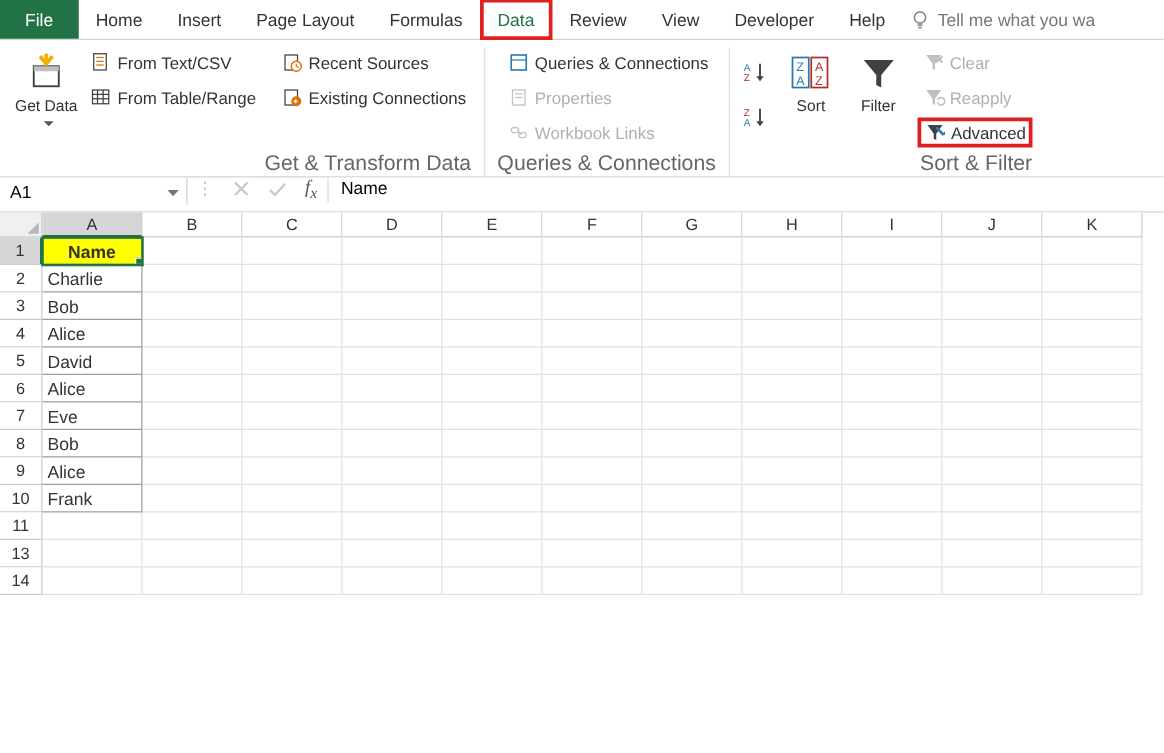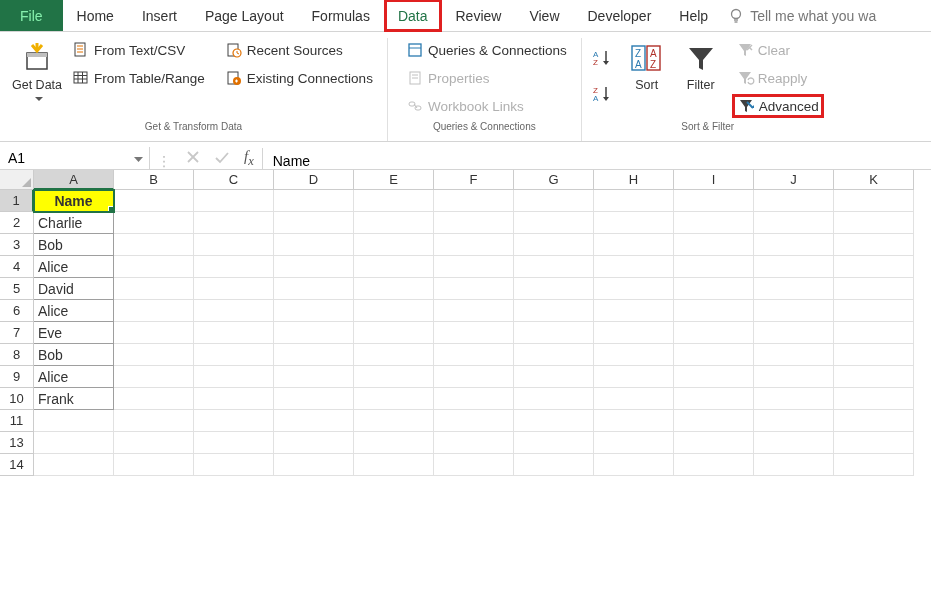--- a/index.html
+++ b/index.html
@@ -1,50 +1,50 @@
 <!DOCTYPE html>
 <html><head>
 <meta charset="utf-8">
 <style>
   * { box-sizing: border-box; }
   html, body { margin: 0; padding: 0; font-family: "Segoe UI", Arial, sans-serif; font-size: 14px; color: #333; background: #fff; overflow: hidden; }
   body { width: 931px; height: 602px; }
 
   
   .tabs { display: flex; align-items: stretch; height: 32px; background: #fff; border-bottom: 1px solid #d4d4d4; }
-  .tab-file { background: #217346; color: #86efac; padding: 0 20px; display: flex; align-items: center; cursor: pointer; }
+  .tab-file { background: #217346; color: #ffffff; padding: 0 20px; display: flex; align-items: center; cursor: pointer; }
   .tab { padding: 0 14px; display: flex; align-items: center; cursor: pointer; font-size: 14px; }
   .tab.active { color: #217346; }
   .tab-highlight { border: 3px solid #e02020; padding: 0 11px; margin-top:-1px; margin-bottom:-1px;}
   .tellme { display: flex; align-items: center; color: #777; padding-left: 6px; }
   .tellme svg { margin-right: 6px; }
 
   
   .ribbon { display: flex; height: 110px; border-bottom: 1px solid #d4d4d4; padding-top: 6px; }
   .group { display: flex; flex-direction: column; border-right: 1px solid #e0e0e0; padding: 0 10px 2px 10px; position:relative;}
   .group:last-child { border-right: none; }
   .group-body { flex: 1; display: flex; align-items: flex-start; }
-  .group-label { text-align: center; font-size: 10px; color: #666; height: 18px; }
+  .group-label { text-align: right; font-size: 17px; color: #666; height: 18px; }
 
   .big-btn { display: flex; flex-direction: column; align-items: center; justify-content: flex-start; width: 54px; text-align: center; font-size: 12.5px; line-height: 1.15; cursor: pointer; padding-top:2px;}
   .big-btn .ico { height: 36px; display:flex; align-items:center; justify-content:center; }
   .big-btn .lbl { margin-top: 2px; }
   .drop-arrow::after { content: ""; display:inline-block; border-left:4px solid transparent; border-right:4px solid transparent; border-top:4px solid #555; margin-left:3px; vertical-align:2px;}
 
   .vcol { display: flex; flex-direction: column; gap: 4px; }
   .small-btn { display: flex; align-items: center; font-size: 13.5px; cursor: pointer; height: 24px; padding: 0 4px; white-space: nowrap; }
   .small-btn .ico { width: 18px; height:18px; display:flex; align-items:center; justify-content:center; margin-right:4px;}
   .disabled { color: #b0b0b0; }
   .disabled svg path, .disabled svg rect, .disabled svg line, .disabled svg circle, .disabled svg polyline { stroke: #c0c0c0 !important; }
   .disabled svg .fillp { fill:#c0c0c0 !important; }
 
   .adv-highlight { border: 3px solid #e02020; padding: 0 2px; }
 
   
-  .formulabar { display: flex; align-items: flex-end; height: 28px; border-bottom: 1px solid #d4d4d4; }
+  .formulabar { display: flex; align-items: flex-start; height: 28px; border-bottom: 1px solid #d4d4d4; }
   .namebox-wrap { width:150px; display:flex; align-items:center; border-right:1px solid #d4d4d4; padding:0 6px; position:relative;}
   .namebox { border:none; outline:none; width:100%; font-size:14px; height:22px;}
   .namebox-dd { position:absolute; right:6px; top:50%; transform:translateY(-50%); cursor:pointer;}
   .fbar-btns { display:flex; align-items:center; padding:0 8px; gap:14px; color:#bcbcbc; border-right:1px solid #d4d4d4;}
   .fbar-btns .dark { color:#555; }
   .fx { font-style: italic; font-family: "Times New Roman", serif; font-size:15px;}
   .formula-input { flex:1; border:none; outline:none; padding:0 10px; font-size:14px;}
 
   
   .grid-wrap { position: relative; }

